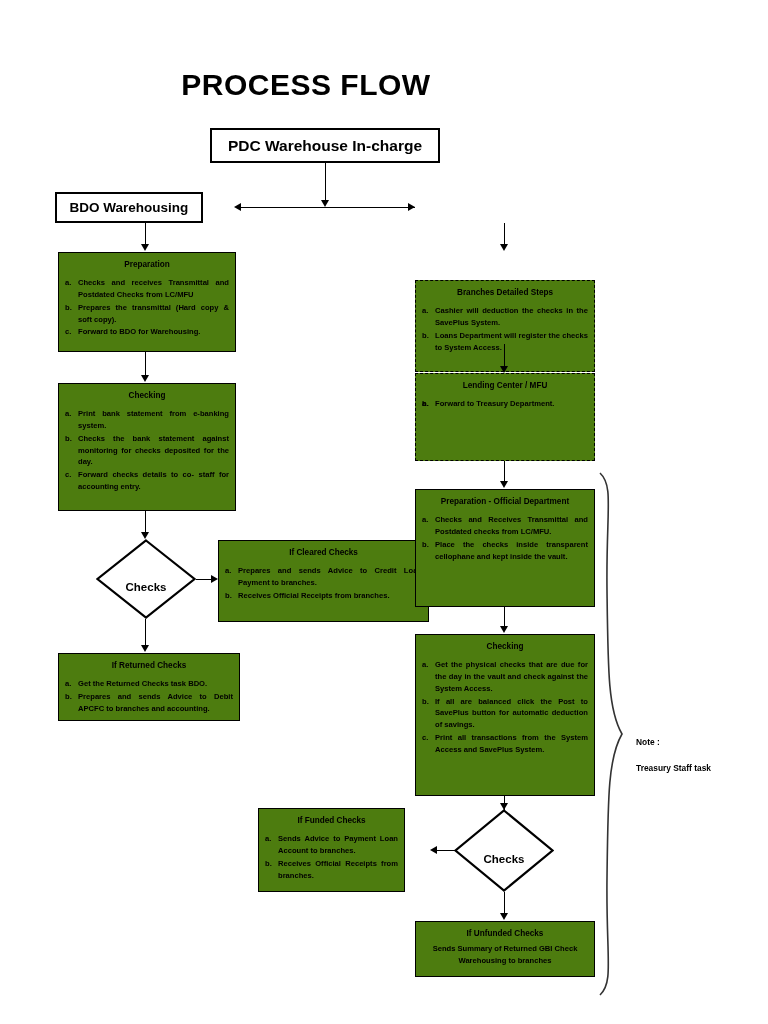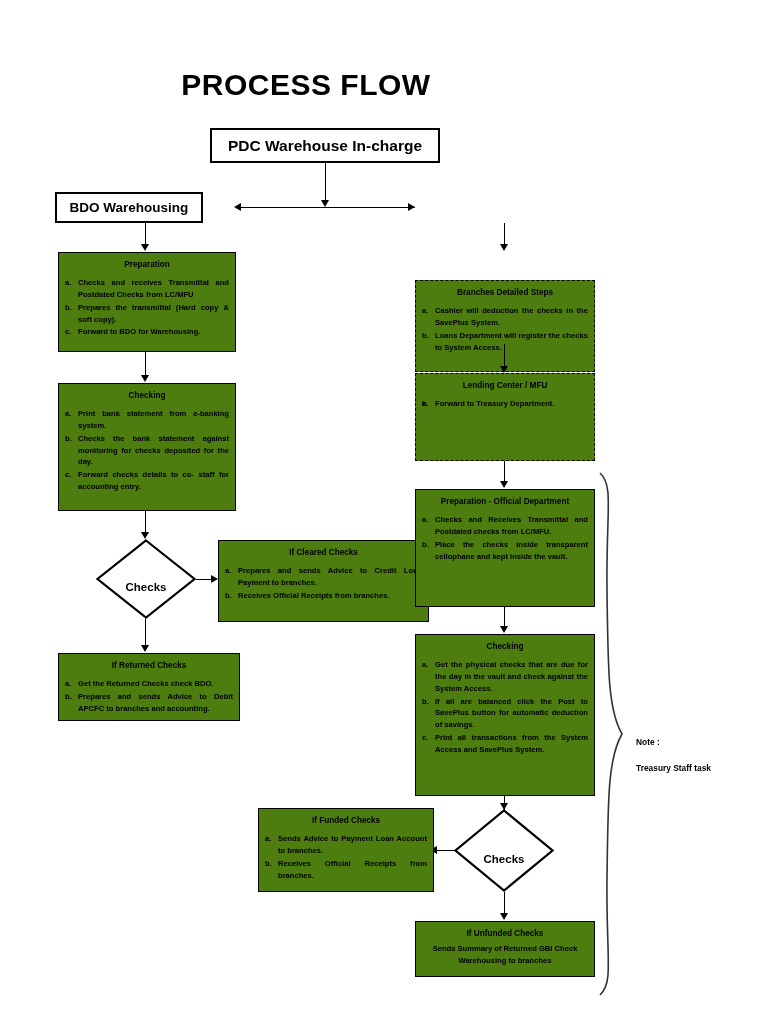--- a/index.html
+++ b/index.html
@@ -181,21 +181,21 @@
       <li><span class="mk">b.</span><span>Receives Official Receipts from branches.</span></li>
     </ol>
   </div>
 
   <div class="vline" style="left:145px;top:619px;height:27px;"></div>
   <div class="arrow-d" style="left:140.5px;top:645px;"></div>
 
   <div class="box" style="left:58px;top:653px;width:182px;height:68px;">
     <div class="box-title">If Returned Checks</div>
     <ol class="steps">
-      <li><span class="mk">a.</span><span>Get the Returned Checks check BDO.</span></li>
+      <li><span class="mk">a.</span><span>Get the Returned Checks task BDO.</span></li>
       <li><span class="mk">b.</span><span>Prepares and sends Advice to Debit APCFC to branches and accounting.</span></li>
     </ol>
   </div>
 
   <div class="vline" style="left:504px;top:223px;height:21px;"></div>
   <div class="arrow-d" style="left:499.5px;top:244px;"></div>
 
   <div class="box dashed" style="left:415px;top:252px;width:180px;height:92px;margin-top:28px;">
     <div class="box-title">Branches Detailed Steps</div>
     <ol class="steps">
@@ -244,21 +244,21 @@
   <div class="diamond" style="left:454px;top:809px;width:100px;height:83px;">
     <svg class="shape" viewBox="0 0 100 83" preserveAspectRatio="none">
       <polygon points="50,1.5 98.5,41.5 50,81.5 1.5,41.5" fill="#ffffff" stroke="#000000" stroke-width="2.2" vector-effect="non-scaling-stroke"></polygon>
     </svg>
     <div class="lbl">Checks</div>
   </div>
 
   <div class="hline" style="left:437px;top:850px;width:18px;"></div>
   <div class="arrow-l" style="left:430px;top:845.5px;"></div>
 
-  <div class="box" style="left:258px;top:808px;width:176px;height:84px;">
+  <div class="box" style="left:258px;top:808px;width:147px;height:84px;">
     <div class="box-title">If Funded Checks</div>
     <ol class="steps">
       <li><span class="mk">a.</span><span>Sends Advice to Payment Loan Account to branches.</span></li>
       <li><span class="mk">b.</span><span>Receives Official Receipts from branches.</span></li>
     </ol>
   </div>
 
   <div class="vline" style="left:504px;top:892px;height:23px;"></div>
   <div class="arrow-d" style="left:499.5px;top:913px;"></div>
 

